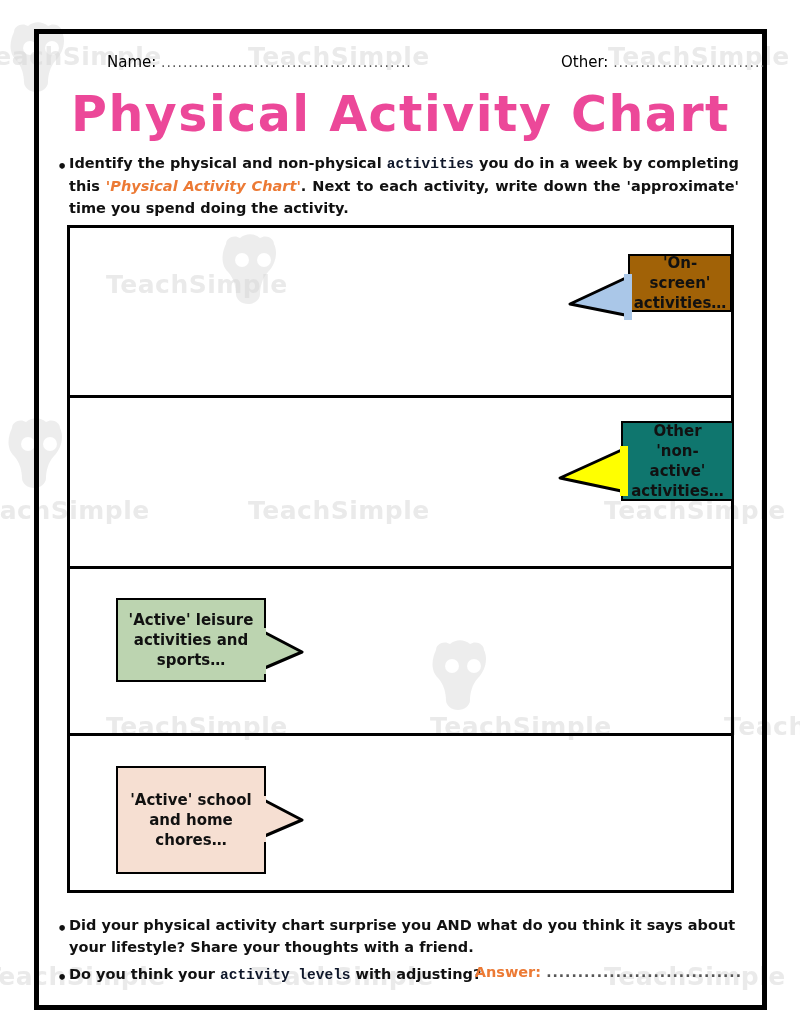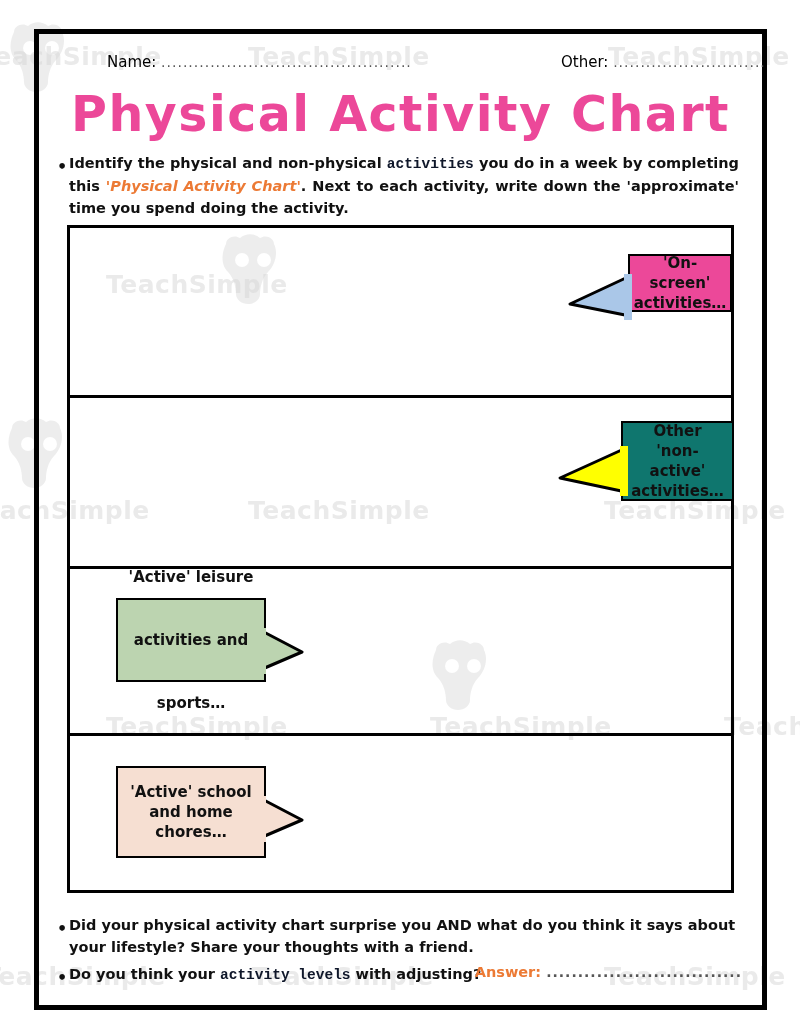--- a/index.html
+++ b/index.html
@@ -254,50 +254,50 @@
   <div class="chart-box">
     <div class="divider" style="top:167px;"></div>
     <div class="divider" style="top:338px;"></div>
     <div class="divider" style="top:505px;"></div>
 
     <div style="position:absolute;left:0;top:0;width:100%;height:167px;"></div>
     <div style="position:absolute;left:0;top:170px;width:100%;height:168px;"></div>
     <div style="position:absolute;left:0;top:341px;width:100%;height:164px;"></div>
     <div style="position:absolute;left:0;top:508px;width:100%;height:157px;"></div>
 
-    <div class="bubble" style="left:558px; top:26px; width:104px; height:58px; background:#ec4899;">
+    <div class="bubble" style="left:558px; top:26px; width:104px; height:58px; background:#a16207;">
       <span>'On-screen'</span>
       <span>activities…</span>
     </div>
     <svg style="position:absolute;left:498px;top:46px;width:64px;height:50px;" viewBox="0 0 64 50">
       <path d="M62 2 L2 30 L62 42 Z" fill="#aac7e8" stroke="#000" stroke-width="3" stroke-linejoin="round"></path>
       <rect x="56" y="0" width="8" height="46" fill="#aac7e8"></rect>
     </svg>
 
     <div class="bubble" style="left:551px; top:193px; width:113px; height:80px; background:#0f766e;">
       <span>Other</span>
       <span>'non-active'</span>
       <span>activities…</span>
     </div>
     <svg style="position:absolute;left:488px;top:216px;width:70px;height:56px;" viewBox="0 0 70 56">
       <path d="M68 4 L2 34 L68 48 Z" fill="#ffff00" stroke="#000" stroke-width="3" stroke-linejoin="round"></path>
       <rect x="62" y="2" width="8" height="50" fill="#ffff00"></rect>
     </svg>
 
-    <div class="bubble" style="left:46px; top:370px; width:150px; height:84px; background:#bcd4b0;gap:43px;">
+    <div class="bubble" style="left:46px; top:370px; width:150px; height:84px; background:#bcd4b0;">
       <span>'Active' leisure</span>
       <span>activities and</span>
       <span>sports…</span>
     </div>
     <svg style="position:absolute;left:188px;top:398px;width:46px;height:52px;" viewBox="0 0 46 52">
       <path d="M2 4 L44 26 L2 44 Z" fill="#bcd4b0" stroke="#000" stroke-width="3" stroke-linejoin="round"></path>
       <rect x="0" y="2" width="8" height="46" fill="#bcd4b0"></rect>
     </svg>
 
-    <div class="bubble" style="left:46px; top:538px; width:150px; height:92px; background:#f6dfd2;">
+    <div class="bubble" style="left:46px; top:538px; width:150px; height:108px; background:#f6dfd2;">
       <span>'Active' school</span>
       <span>and home</span>
       <span>chores…</span>
     </div>
     <svg style="position:absolute;left:188px;top:566px;width:46px;height:52px;" viewBox="0 0 46 52">
       <path d="M2 4 L44 26 L2 44 Z" fill="#f6dfd2" stroke="#000" stroke-width="3" stroke-linejoin="round"></path>
       <rect x="0" y="2" width="8" height="46" fill="#f6dfd2"></rect>
     </svg>
   </div>
 

